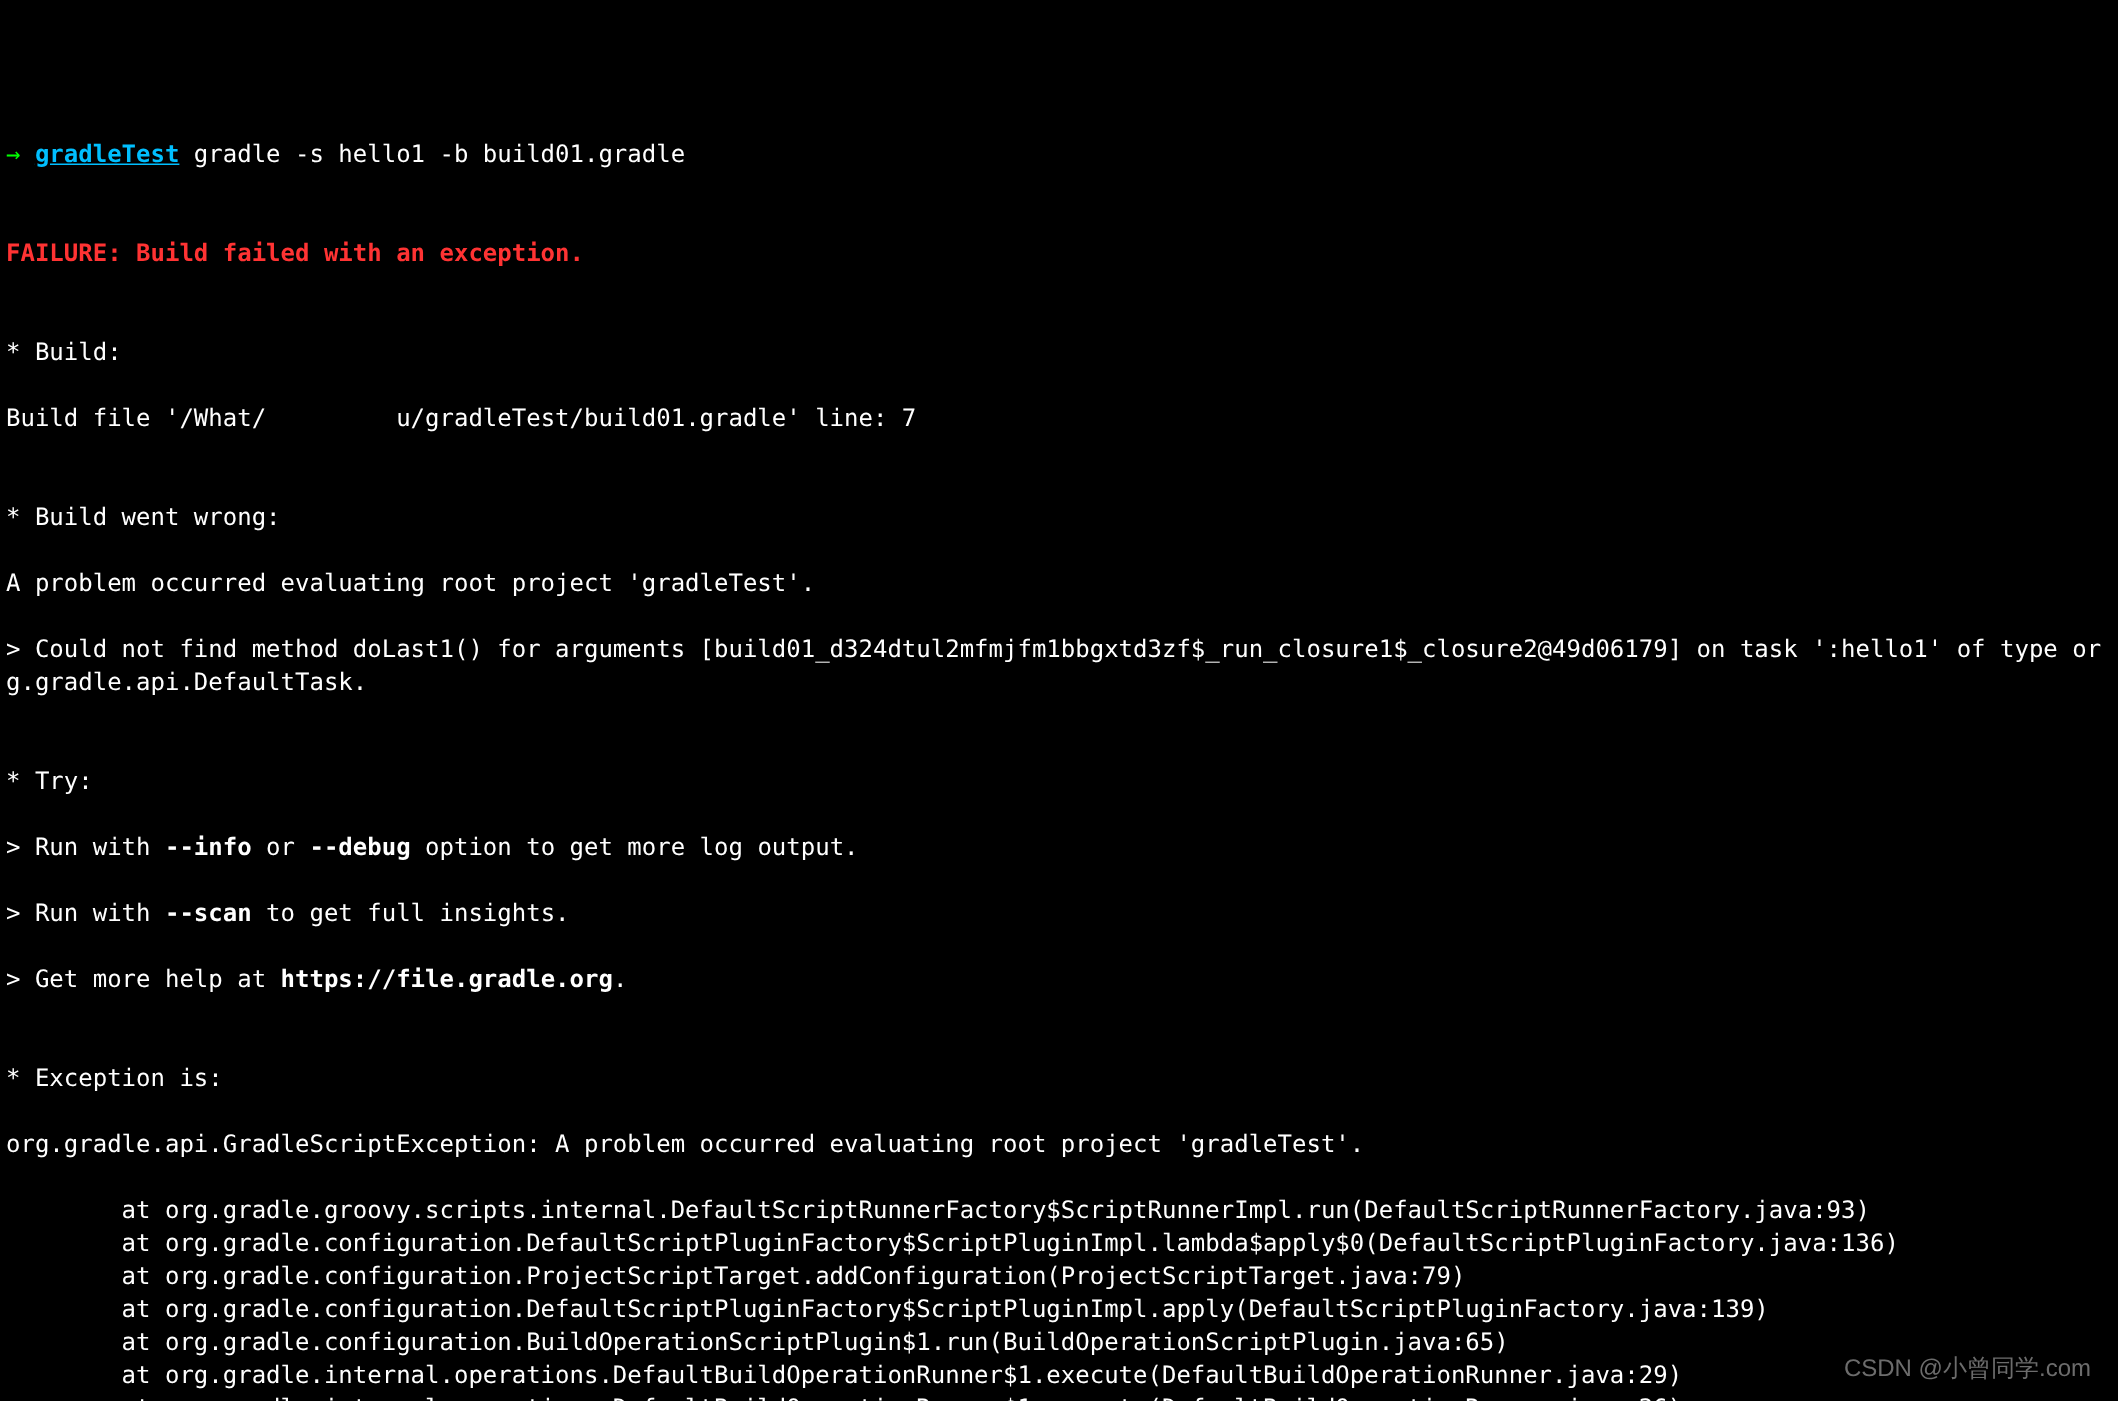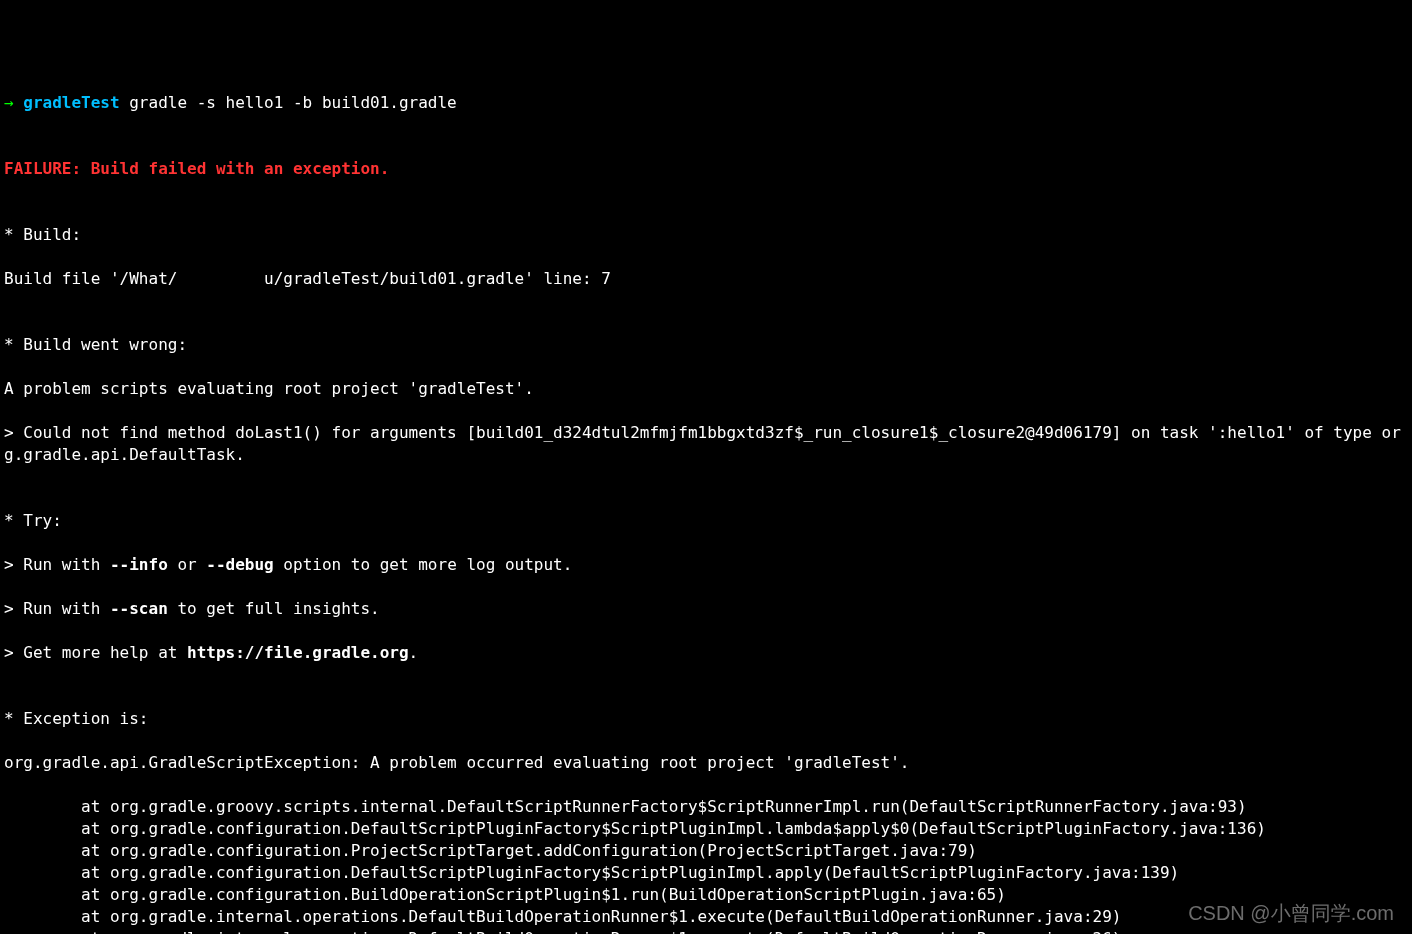--- a/index.html
+++ b/index.html
@@ -18,36 +18,37 @@
       height: 934px;
       overflow: hidden;
       white-space: pre;
     }
     .prompt-arrow {
       color: #00ff00;
     }
     .prompt-dir {
       color: #00bfff;
       font-weight: bold;
+      text-decoration: underline;
     }
     .failure {
       color: #ff3333;
       font-weight: bold;
     }
     .dim-bold {
       font-weight: bold;
       text-align: right;
     }
     .watermark {
       position: fixed;
       right: 18px;
       bottom: 10px;
       color: #888888;
       font-family: sans-serif;
-      font-size: 20px;
+      font-size: 16px;
       opacity: 0.8;
     }
     .line {
       white-space: pre-wrap;
       word-break: break-all;
     }
     .redacted {
       background: #000000;
       color: #000000;
     }
@@ -58,21 +59,21 @@
 
 
 <div class="line"><span class="prompt-arrow">→ </span><span class="prompt-dir">gradleTest</span><span> gradle -s hello1 -b build01.gradle</span></div>
 <div class="line"></div>
 <div class="line failure">FAILURE: Build failed with an exception.</div>
 <div class="line"></div>
 <div class="line">* Build:</div>
 <div class="line"><span>Build file '/What/</span><span class="redacted">xxxxxxxxx</span><span>u/gradleTest/build01.gradle' line: 7</span></div>
 <div class="line"></div>
 <div class="line">* Build went wrong:</div>
-<div class="line">A problem scripts evaluating root project 'gradleTest'.</div>
+<div class="line">A problem occurred evaluating root project 'gradleTest'.</div>
 <div class="line">&gt; Could not find method doLast1() for arguments [build01_d324dtul2mfmjfm1bbgxtd3zf$_run_closure1$_closure2@49d06179] on task ':hello1' of type org.gradle.api.DefaultTask.</div>
 <div class="line"></div>
 <div class="line">* Try:</div>
 <div class="line"><span>&gt; Run with </span><span class="dim-bold">--info</span><span> or </span><span class="dim-bold">--debug</span><span> option to get more log output.</span></div>
 <div class="line"><span>&gt; Run with </span><span class="dim-bold">--scan</span><span> to get full insights.</span></div>
 <div class="line"><span>&gt; Get more help at </span><span class="dim-bold">https://file.gradle.org</span><span>.</span></div>
 <div class="line"></div>
 <div class="line">* Exception is:</div>
 <div class="line">org.gradle.api.GradleScriptException: A problem occurred evaluating root project 'gradleTest'.</div>
 <div id="stack-container"><div class="line">        at org.gradle.groovy.scripts.internal.DefaultScriptRunnerFactory$ScriptRunnerImpl.run(DefaultScriptRunnerFactory.java:93)</div><div class="line">        at org.gradle.configuration.DefaultScriptPluginFactory$ScriptPluginImpl.lambda$apply$0(DefaultScriptPluginFactory.java:136)</div><div class="line">        at org.gradle.configuration.ProjectScriptTarget.addConfiguration(ProjectScriptTarget.java:79)</div><div class="line">        at org.gradle.configuration.DefaultScriptPluginFactory$ScriptPluginImpl.apply(DefaultScriptPluginFactory.java:139)</div><div class="line">        at org.gradle.configuration.BuildOperationScriptPlugin$1.run(BuildOperationScriptPlugin.java:65)</div><div class="line">        at org.gradle.internal.operations.DefaultBuildOperationRunner$1.execute(DefaultBuildOperationRunner.java:29)</div><div class="line">        at org.gradle.internal.operations.DefaultBuildOperationRunner$1.execute(DefaultBuildOperationRunner.java:26)</div></div>

